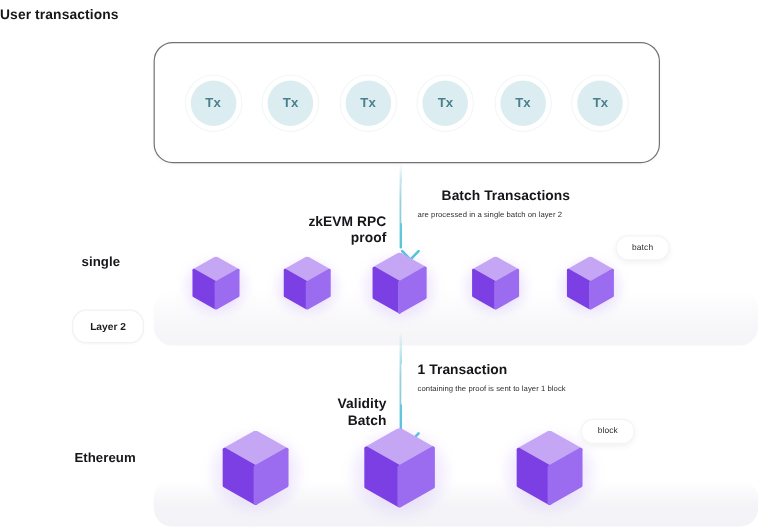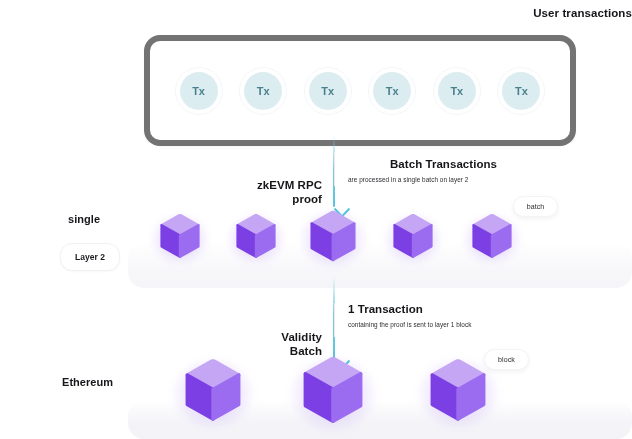--- a/index.html
+++ b/index.html
@@ -21,35 +21,35 @@
     position: absolute;
     inset: 0;
   }
 
   
   .section-title {
     position: absolute;
     left: 0;
     top: 7px;
     width: 632px;
-    text-align: right;
+    text-align: left;
     font-size: 11.5px;
     font-weight: 700;
     letter-spacing: .1px;
     color: #16161a;
   }
 
   
   .tx-panel {
     position: absolute;
-    left: 144px;
+    left: 128px;
     top: 35px;
     width: 420px;
     height: 99px;
-    border: 6px solid #737373;
+    border: 1px solid #737373;
     border-radius: 16px;
     background: #ffffff;
     box-shadow: 0 1px 3px rgba(20,20,40,.03);
   }
   .tx-row {
     position: absolute;
     left: 0; right: 0;
     top: 50%;
     transform: translateY(-50%);
     display: flex;
@@ -134,21 +134,21 @@
     position: absolute;
     font-size: 6.4px;
     font-weight: 400;
     color: #2c2c31;
     letter-spacing: .05px;
     white-space: nowrap;
   }
 
   .label-1 { left: 208px; top: 154px; width: 114px; }
   .divider-1 { left: 334px; top: 152px; height: 34px; }
-  .title-1 { left: 354px; top: 158px; padding-left: 36px; }
+  .title-1 { left: 332px; top: 158px; padding-left: 36px; }
   .sub-1 { left: 348px; top: 176px; }
 
   .label-2 { left: 208px; top: 306px; width: 114px; }
   .divider-2 { left: 334px; top: 303px; height: 34px; }
   .title-2 { left: 348px; top: 303px; }
   .sub-2 { left: 348px; top: 321px; }
 
   
   .layer-name {
     position: absolute;
@@ -165,21 +165,21 @@
     display: flex;
     align-items: center;
     justify-content: center;
     font-size: 8.5px;
     font-weight: 700;
     color: #1b1b1f;
     box-shadow: 0 1px 2px rgba(20,20,40,.03);
   }
 
   .zkevm-name { left: 68px; top: 213px; }
-  .zkevm-pill { left: 60px; top: 243px; width: 58px; height: 26px; }
+  .zkevm-pill { left: 60px; top: 258px; width: 58px; height: 26px; }
 
   .eth-name { left: 62px; top: 376px; }
   .eth-pill { left: 60px; top: 406px; width: 58px; height: 26px; }
 
   
   .layer-panel {
     position: absolute;
     border-radius: 16px;
     background: linear-gradient(180deg, #fdfdfe 0%, #f6f6f8 100%);
   }

